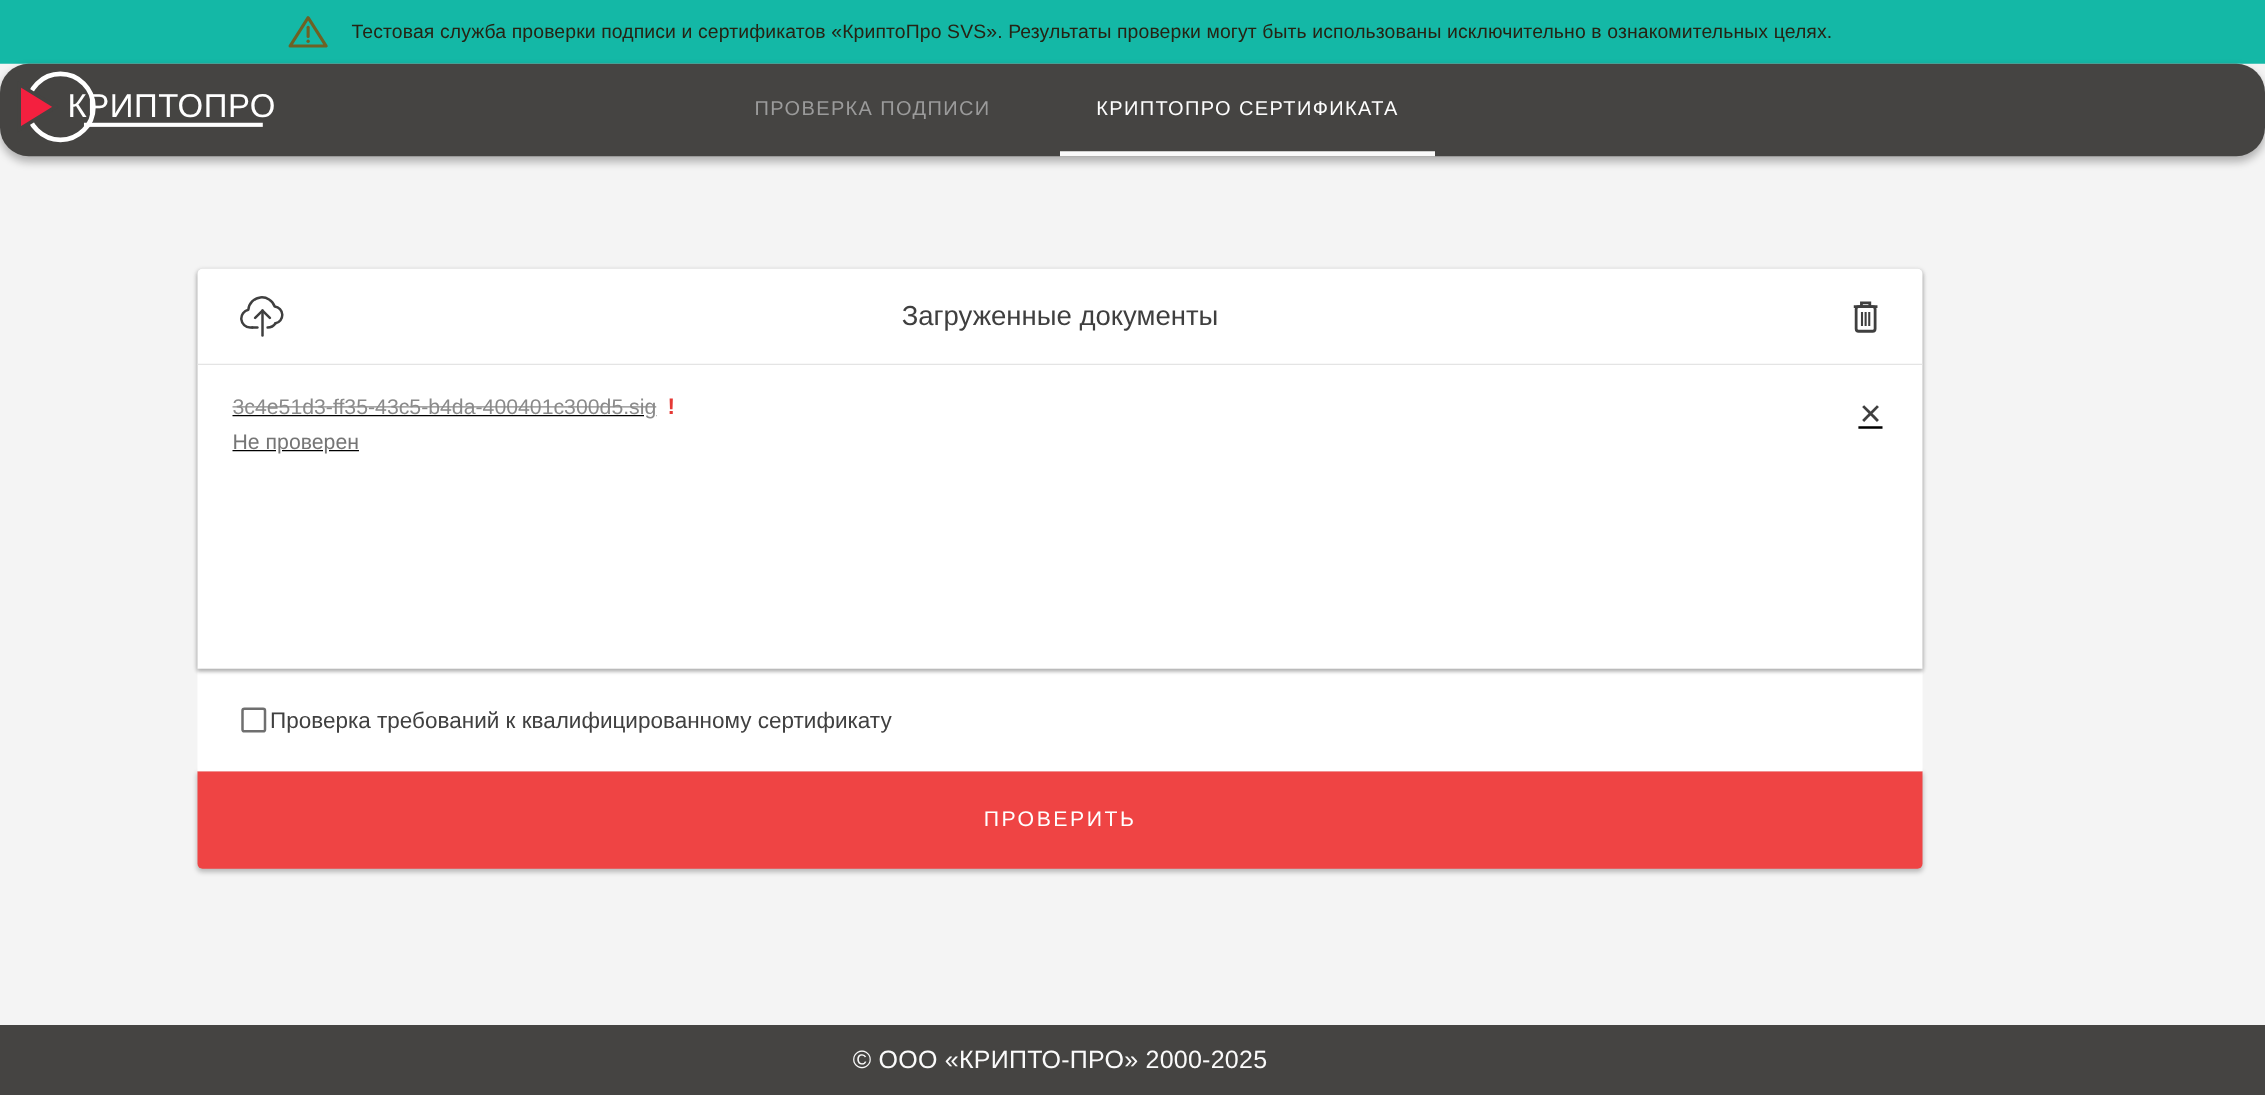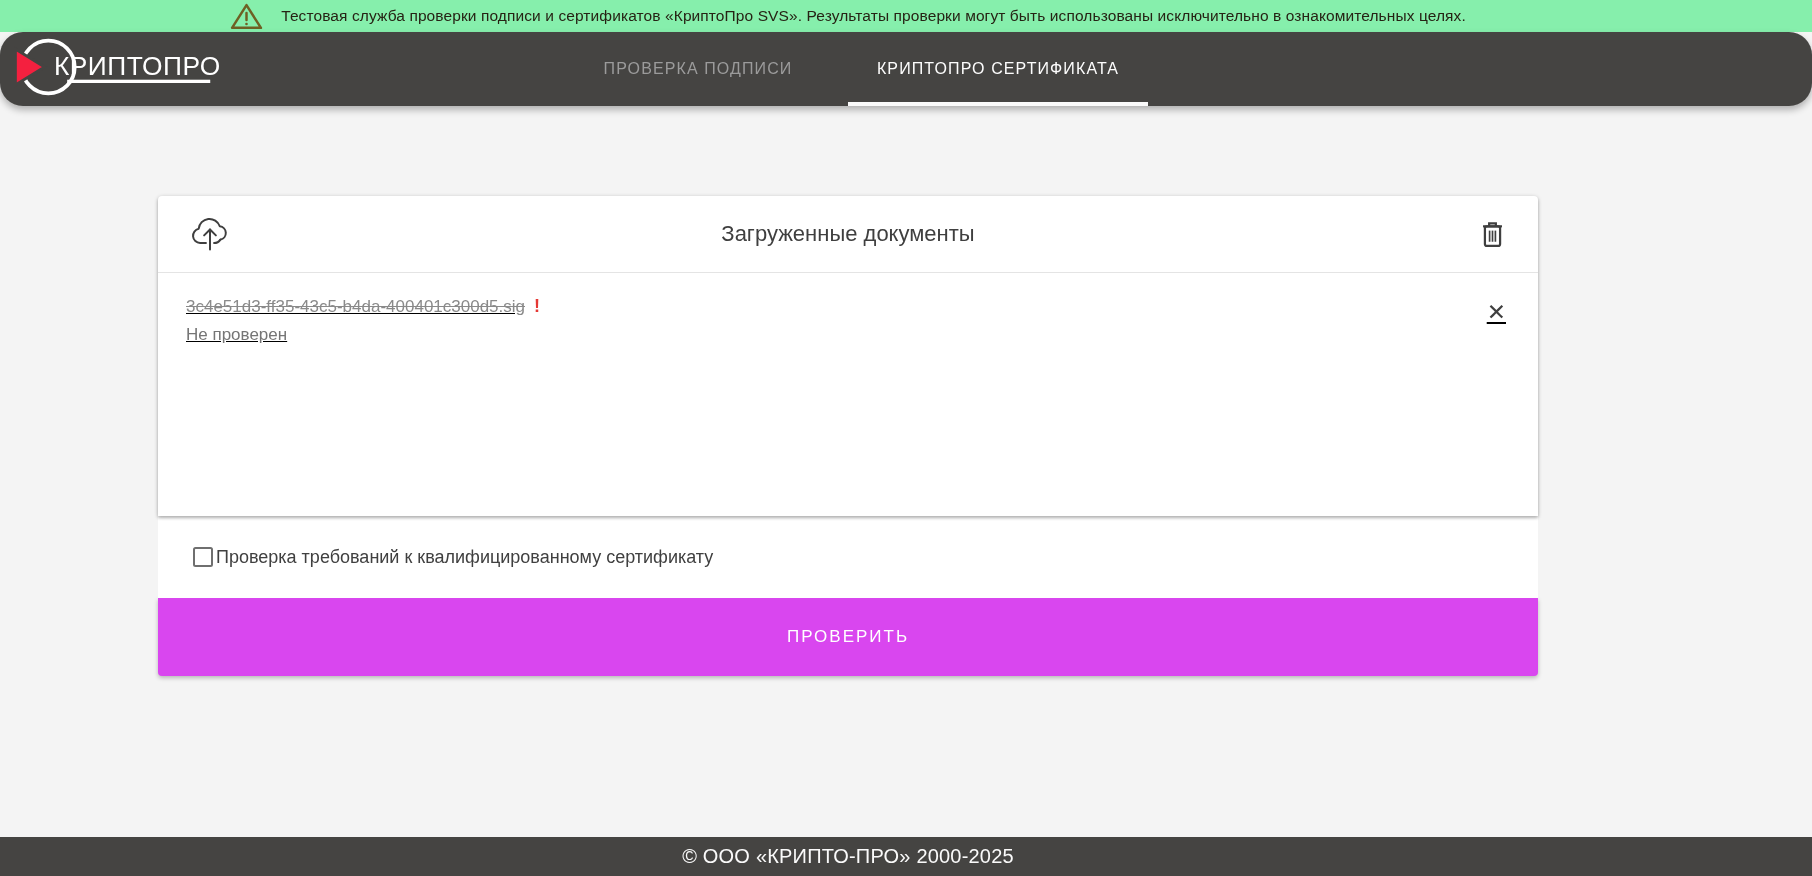--- a/index.html
+++ b/index.html
@@ -6,21 +6,21 @@
   html,body { width:1812px; height:876px; overflow:hidden; }
   body {
     font-family:"Liberation Sans", sans-serif;
     background:#F4F4F4;
     display:flex; flex-direction:column;
   }
   .inner { width:1696px; position:relative; }
 
   
   .banner {
-    height:32px; background:#86efac; flex:0 0 auto;
+    height:51px; background:#14b8a6; flex:0 0 auto;
     display:flex; align-items:center;
   }
   .banner .inner {
     display:flex; align-items:center; justify-content:center; gap:18px;
   }
   .banner-text { font-size:15.5px; color:#262314; letter-spacing:.1px; }
 
   
   .app-header {
     height:74px; background:#454442; flex:0 0 auto; position:relative;
@@ -85,29 +85,29 @@
   }
   .checkbox {
     width:20px; height:20px; border:2px solid #6F6F6F; border-radius:2.5px;
     background:#fff; cursor:pointer; flex:0 0 auto;
   }
   .checkbox-label { font-size:18px; color:#404040; margin-left:3px; cursor:pointer; }
 
   
   .verify-button {
     display:block; width:100%; height:78px; border:none; cursor:pointer;
-    background:#d946ef; color:#FFFFFF; font-family:"Liberation Sans", sans-serif;
+    background:#ef4444; color:#FFFFFF; font-family:"Liberation Sans", sans-serif;
     font-size:17px; font-weight:500; letter-spacing:2px;
     border-radius:0 0 4px 4px;
     box-shadow:0 2px 4px rgba(0,0,0,.25);
   }
 
   
   .footer {
-    height:39px; background:#454442; flex:0 0 auto; display:flex; align-items:center;
+    height:56px; background:#454442; flex:0 0 auto; display:flex; align-items:center;
   }
   .footer .inner { display:flex; justify-content:center; }
   .copyright { color:#FAFAFA; font-size:20px; letter-spacing:.2px; }
 </style>
 </head>
 <body>
 
 <div class="banner">
   <div class="inner">
     <span style="line-height:0;">

